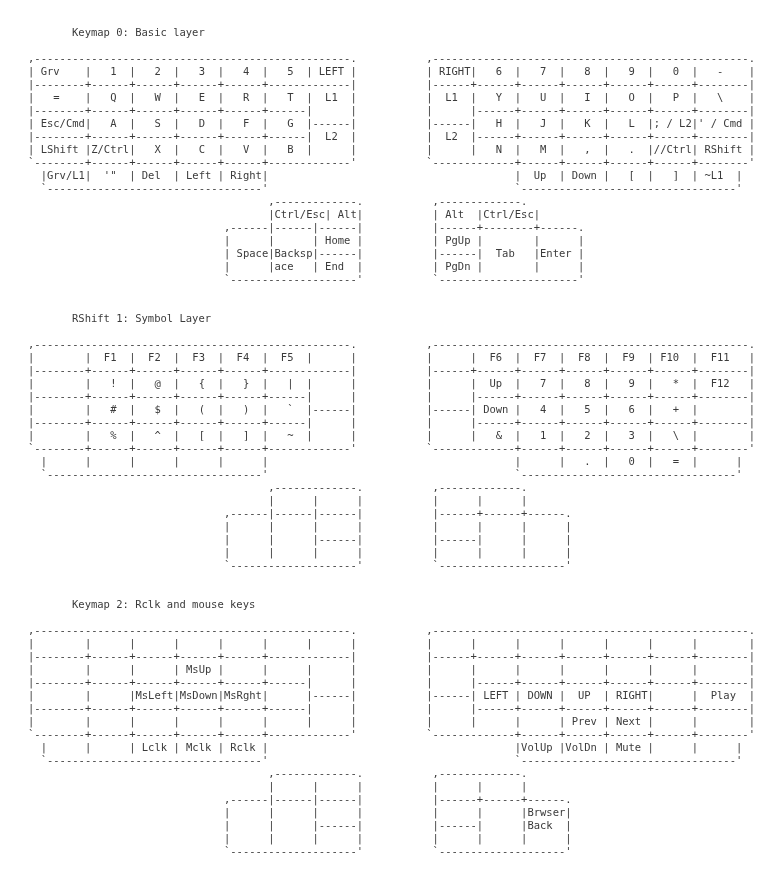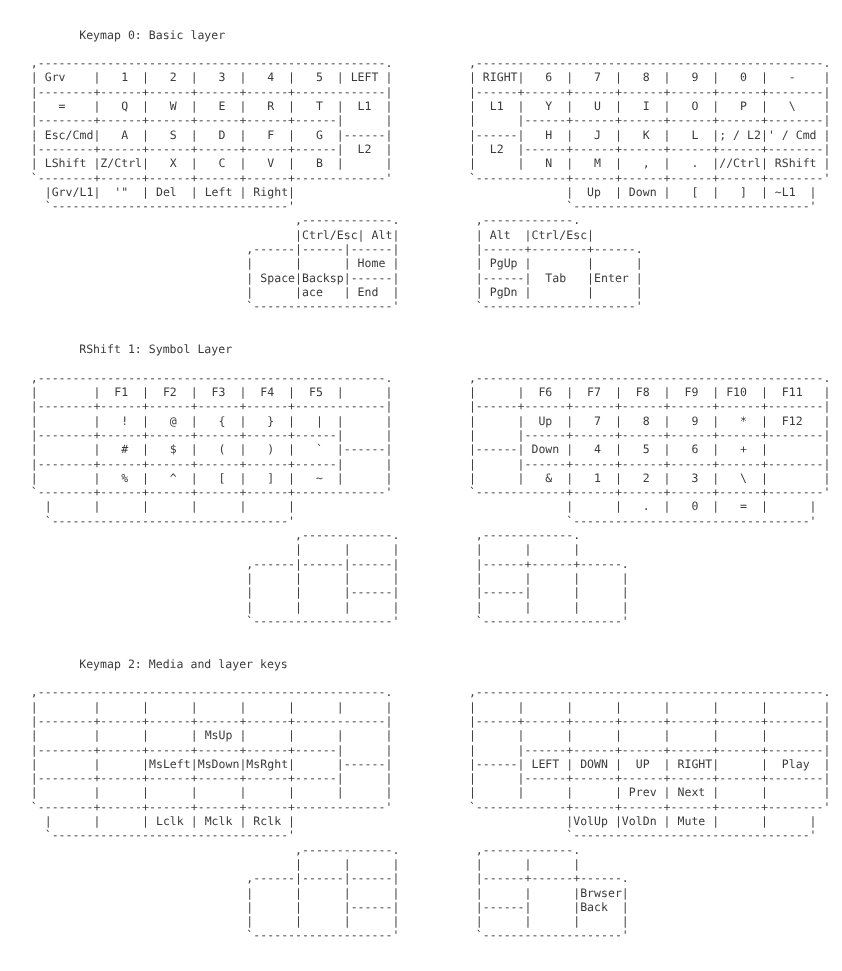--- a/index.html
+++ b/index.html
@@ -79,21 +79,21 @@
                                       ,-------------.           ,-------------.
                                       |      |      |           |      |      |
                                ,------|------|------|           |------+------+------.
                                |      |      |      |           |      |      |      |
                                |      |      |------|           |------|      |      |
                                |      |      |      |           |      |      |      |
                                `--------------------'           `--------------------'</pre>
   </section>
 
   <section class="keymap-section">
-    <div class="keymap-title">Keymap 2: Media and layer keys</div>
+    <div class="keymap-title">Keymap 2: Rclk and mouse keys</div>
     <pre class="keymap-art">,--------------------------------------------------.           ,--------------------------------------------------.
 |        |      |      |      |      |      |      |           |      |      |      |      |      |      |        |
 |--------+------+------+------+------+-------------|           |------+------+------+------+------+------+--------|
 |        |      |      | MsUp |      |      |      |           |      |      |      |      |      |      |        |
 |--------+------+------+------+------+------|      |           |      |------+------+------+------+------+--------|
 |        |      |MsLeft|MsDown|MsRght|      |------|           |------| LEFT | DOWN |  UP  | RIGHT|      |  Play  |
 |--------+------+------+------+------+------|      |           |      |------+------+------+------+------+--------|
 |        |      |      |      |      |      |      |           |      |      |      | Prev | Next |      |        |
 `--------+------+------+------+------+-------------'           `-------------+------+------+------+------+--------'
   |      |      | Lclk | Mclk | Rclk |                                       |VolUp |VolDn | Mute |      |      |

